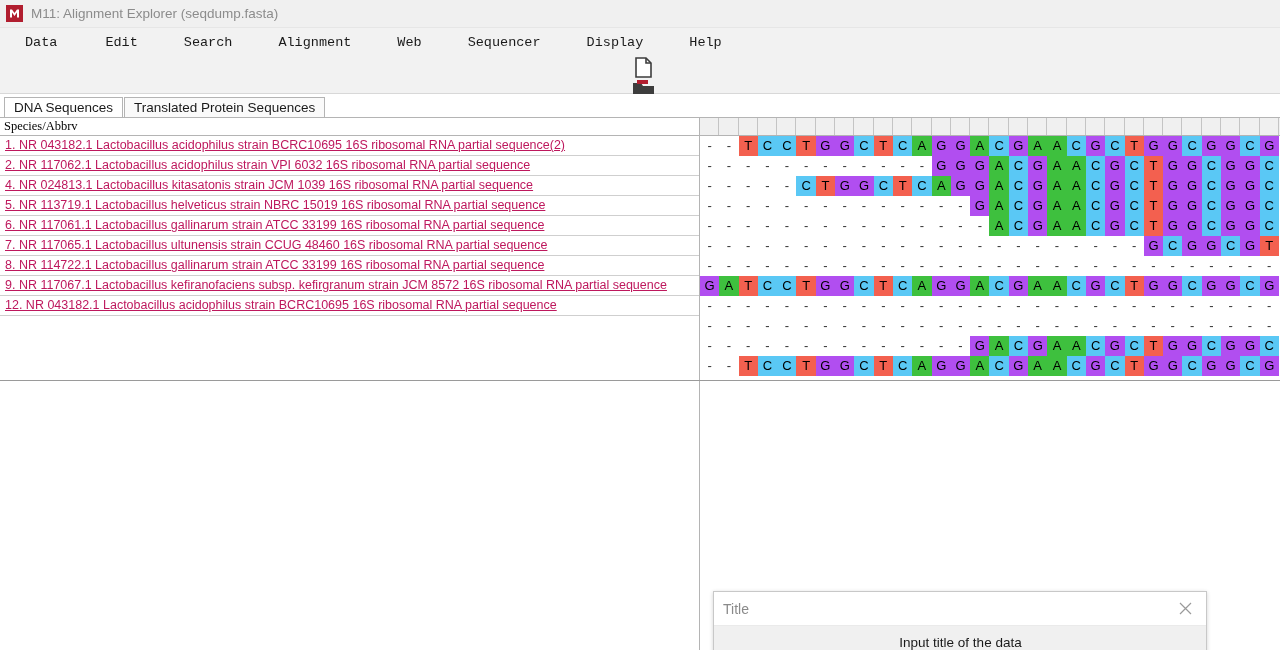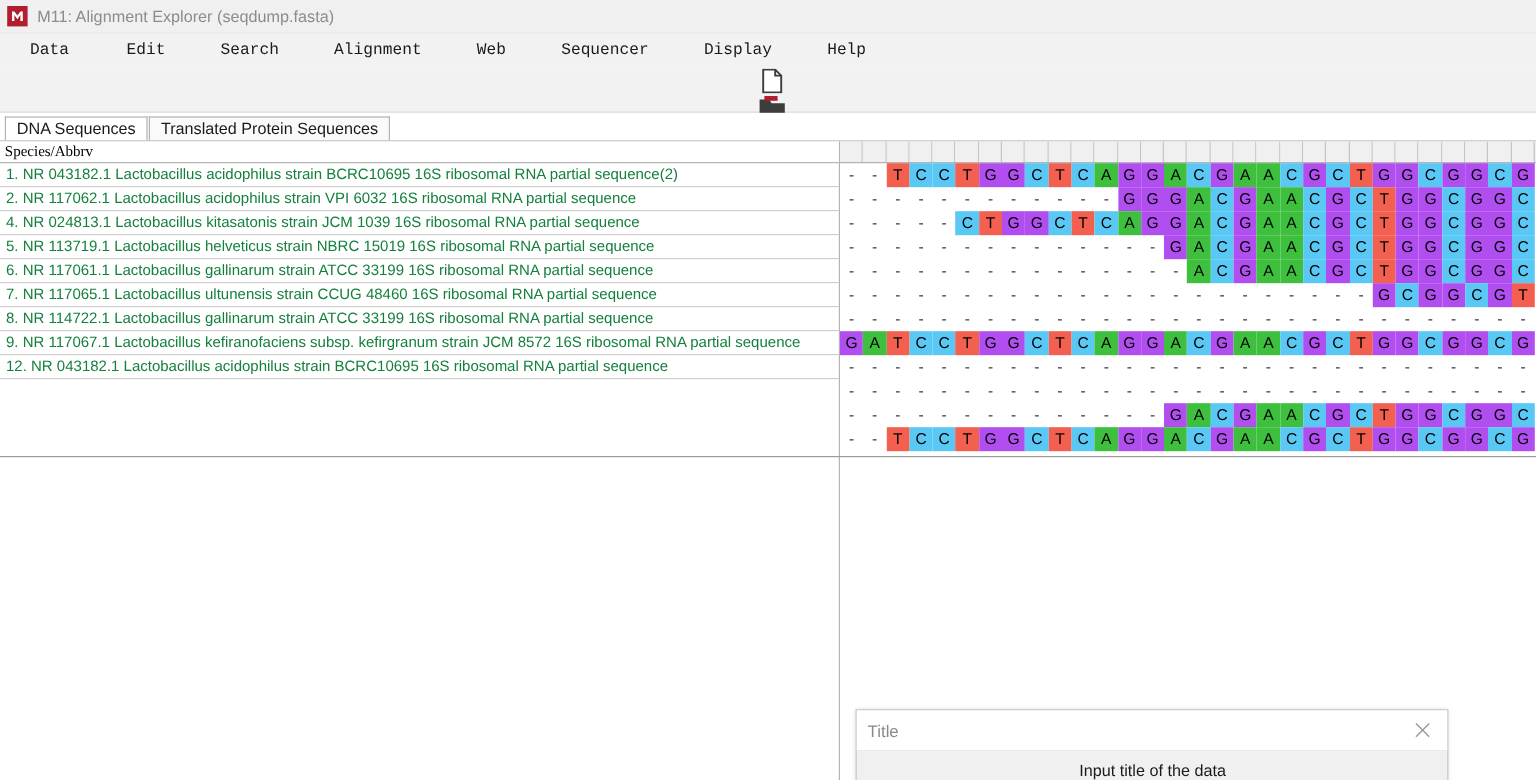--- a/index.html
+++ b/index.html
@@ -125,26 +125,27 @@
     color: #000;
     padding-left: 4px;
     line-height: 17px;
     background: #ffffff;
     font-family: Liberation Serif, serif;
   }
   .name-row {
     height: 20px;
     line-height: 19px;
     font-size: 12.5px;
-    color: #15803d;
+    color: #be185d;
     padding-left: 5px;
     border-bottom: 1px solid #cfcfcf;
     white-space: nowrap;
     overflow: hidden;
     cursor: default;
+    text-decoration: underline;
   }
 
   
   #seq-panel {
     flex: 1 1 auto;
     position: relative;
     overflow: hidden;
     background: #ffffff;
   }
   #seq-header {

